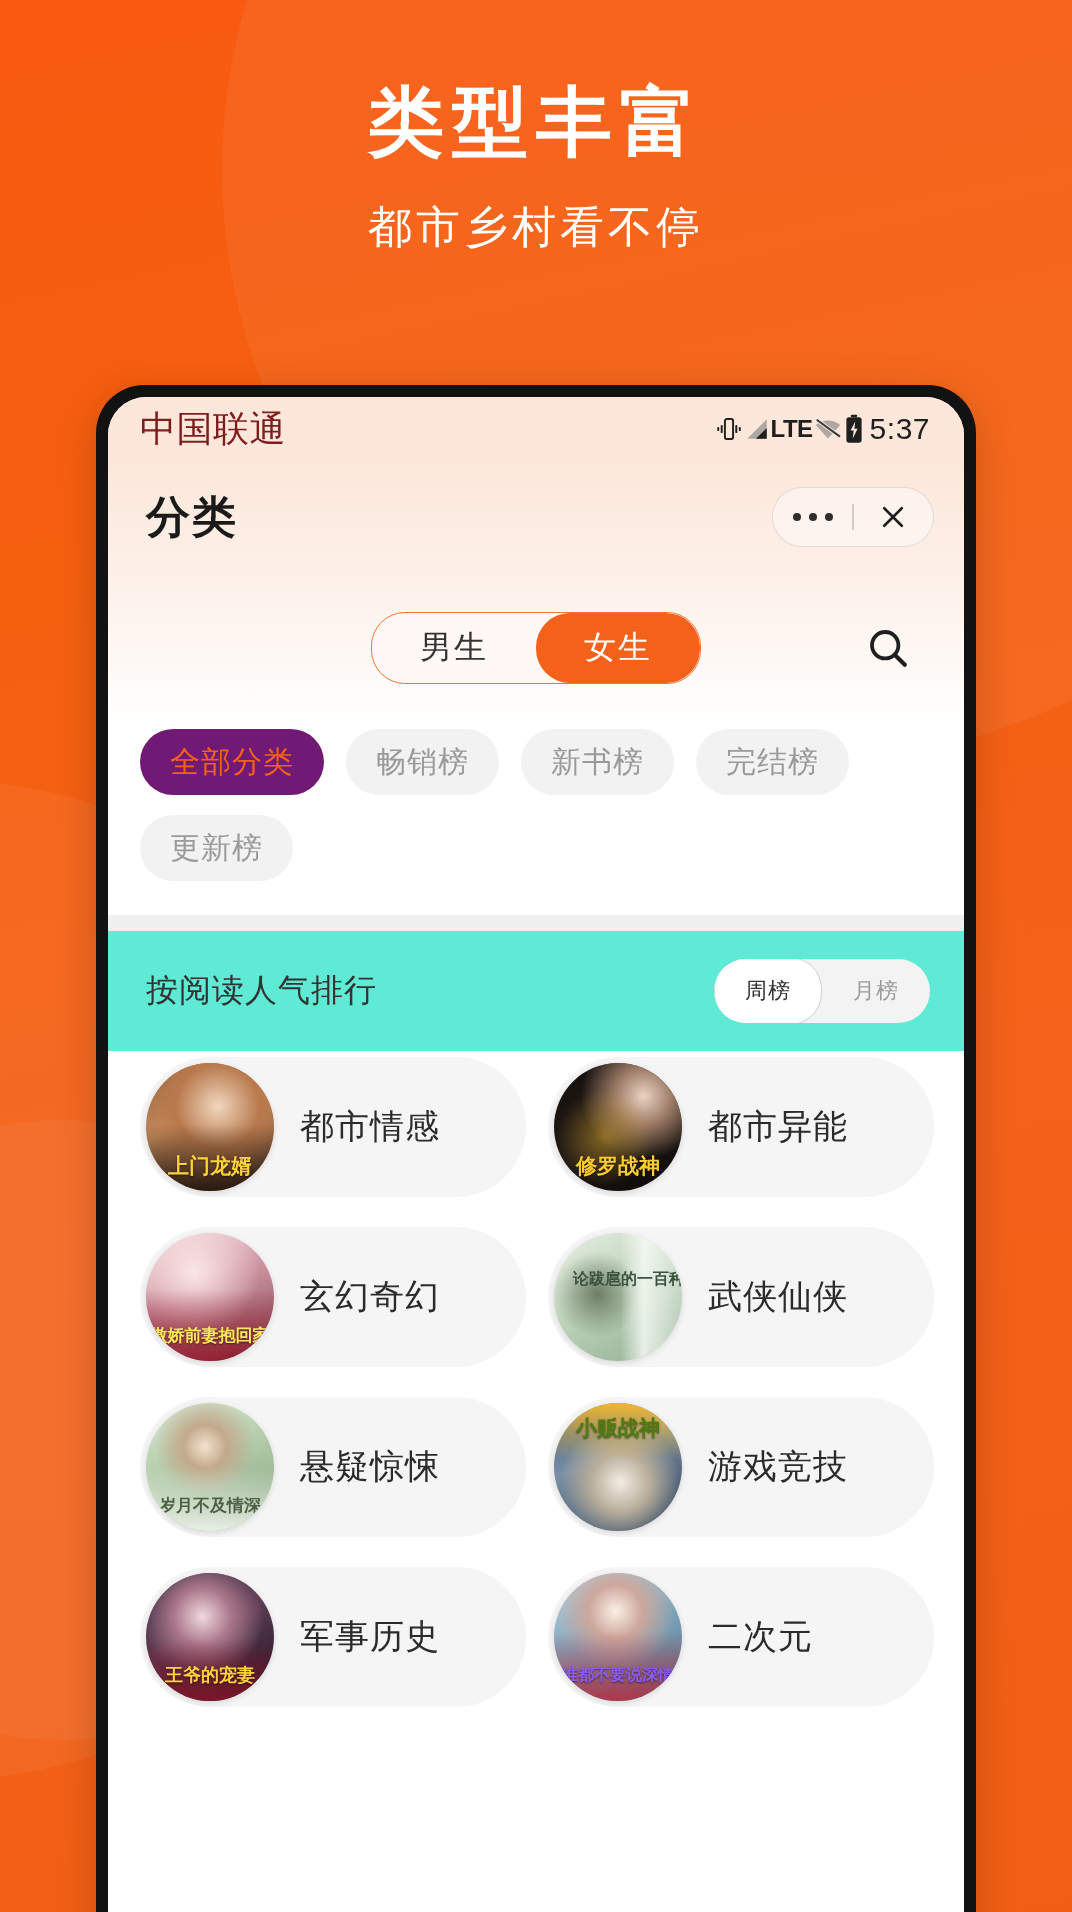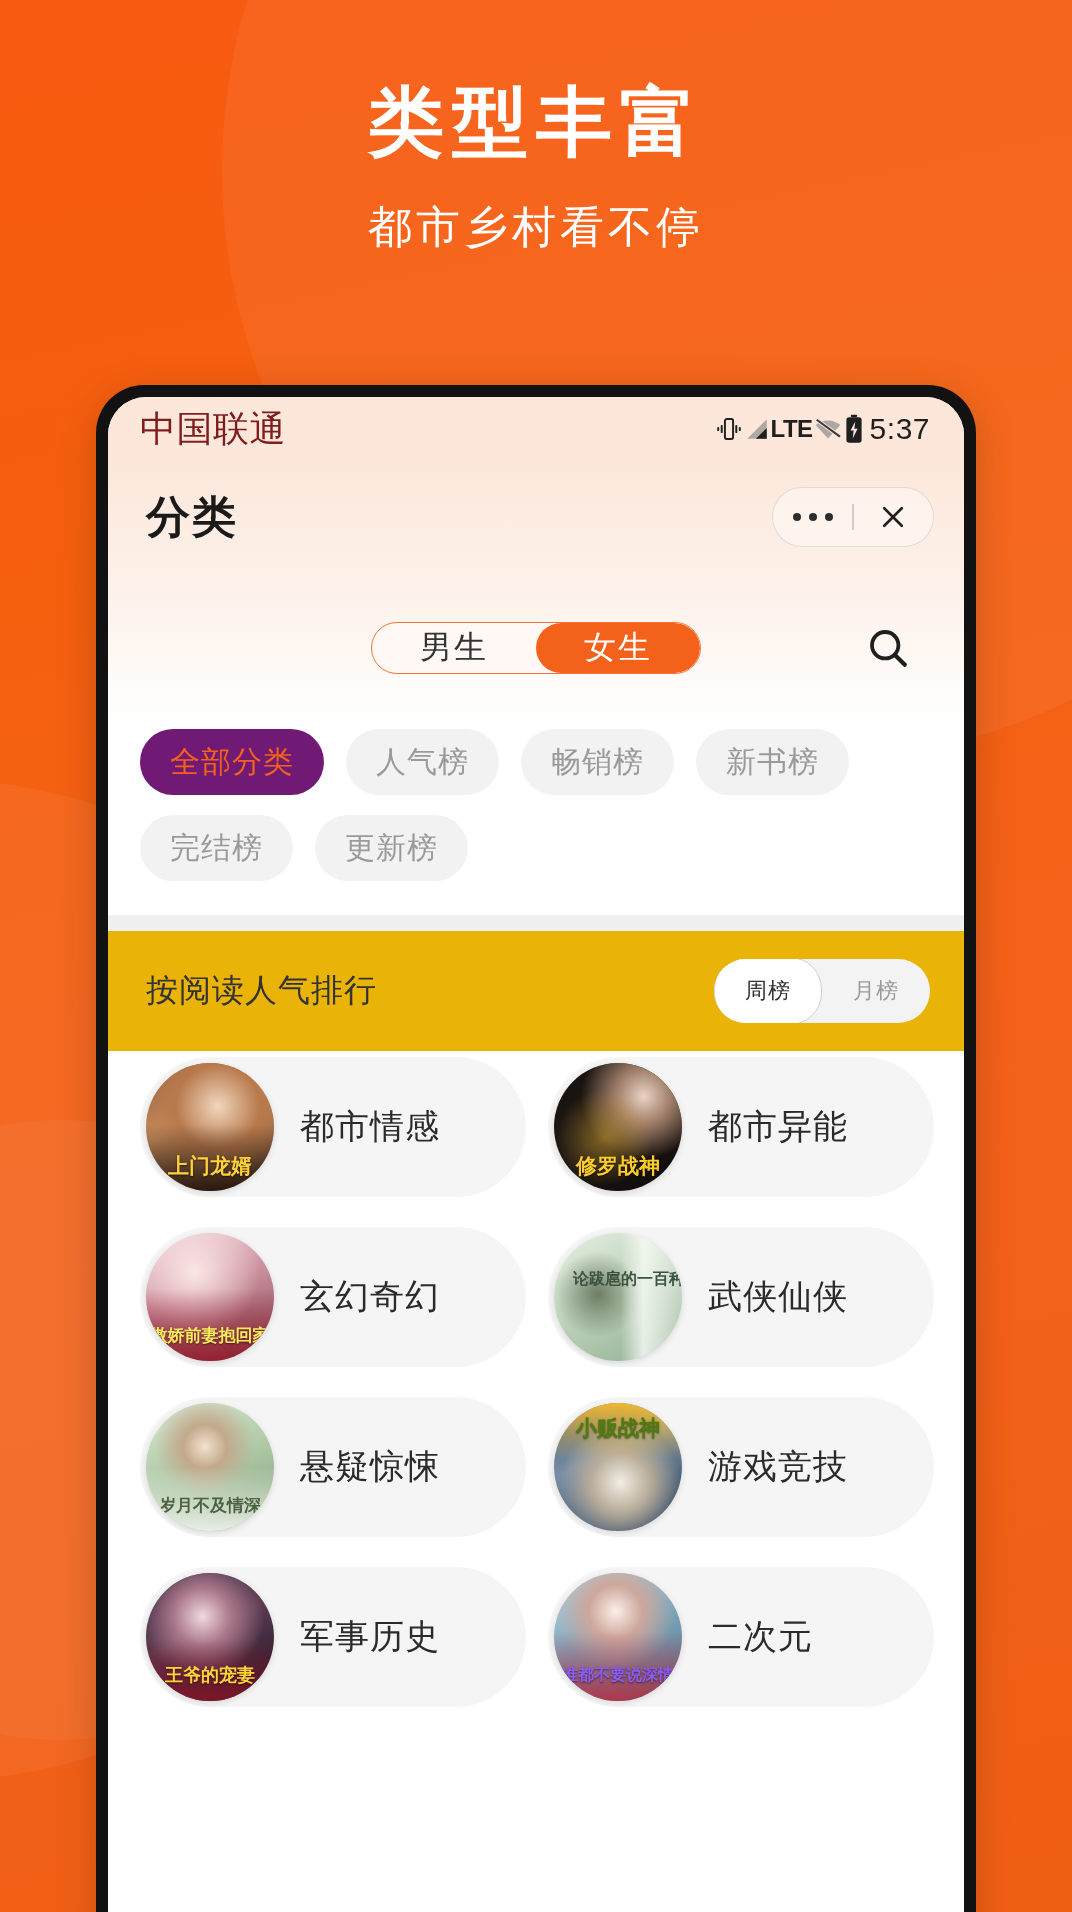--- a/index.html
+++ b/index.html
@@ -123,21 +123,21 @@
 
   
   .toggle-row {
     background: linear-gradient(180deg, #FDF0E8 0%, #FEF8F4 55%, #FFFFFF 100%);
     height: 150px;
     display: flex; align-items: center; justify-content: center;
     position: relative;
   }
   .seg {
     display: flex; align-items: center;
-    width: 330px; height: 52px;
+    width: 330px; height: 72px;
     border: 1.5px solid #F4733A;
     border-radius: 34px;
     overflow: hidden;
     background: #FFF8F4;
   }
   .seg-item {
     flex: 1; height: 100%;
     display: flex; align-items: center; justify-content: center;
     font-size: 32px; color: #333333; letter-spacing: 2px;
   }
@@ -165,21 +165,21 @@
     display: flex; align-items: center; justify-content: center;
     font-size: 30px; color: #9A9A9A; letter-spacing: 1px;
     white-space: nowrap;
   }
   .chip.active { color: #F4611A; background: #701a75; font-family: Liberation Mono, monospace; }
 
   .divider { height: 16px; background: #F0F0F0; }
 
   
   .rank-head {
-    background: #eab308;
+    background: #5eead4;
     height: 120px;
     display: flex; align-items: center;
     padding: 0 34px 0 38px;
   }
   .rank-title { font-size: 32px; color: #333333; letter-spacing: 1px; }
   .rank-seg {
     margin-left: auto;
     display: flex; align-items: center;
     height: 64px; border-radius: 32px;
     background: #F3F3F3;
@@ -317,21 +317,20 @@
         <div class="search-btn">
           <svg width="48" height="48" viewBox="0 0 24 24">
             <circle cx="10.6" cy="10.6" r="6.6" fill="none" stroke="#1F1F1F" stroke-width="1.9"></circle>
             <line x1="15.6" y1="15.6" x2="20.4" y2="20.4" stroke="#1F1F1F" stroke-width="2.1" stroke-linecap="round"></line>
           </svg>
         </div>
       </div>
 
       <div class="chips">
         <div class="chip active">全部分类</div>
-        <div class="chip">人气榜</div>
         <div class="chip">畅销榜</div>
         <div class="chip">新书榜</div>
         <div class="chip">完结榜</div>
         <div class="chip">更新榜</div>
       </div>
 
       <div class="divider"></div>
 
       <div class="rank-head">
         <span class="rank-title">按阅读人气排行</span>

